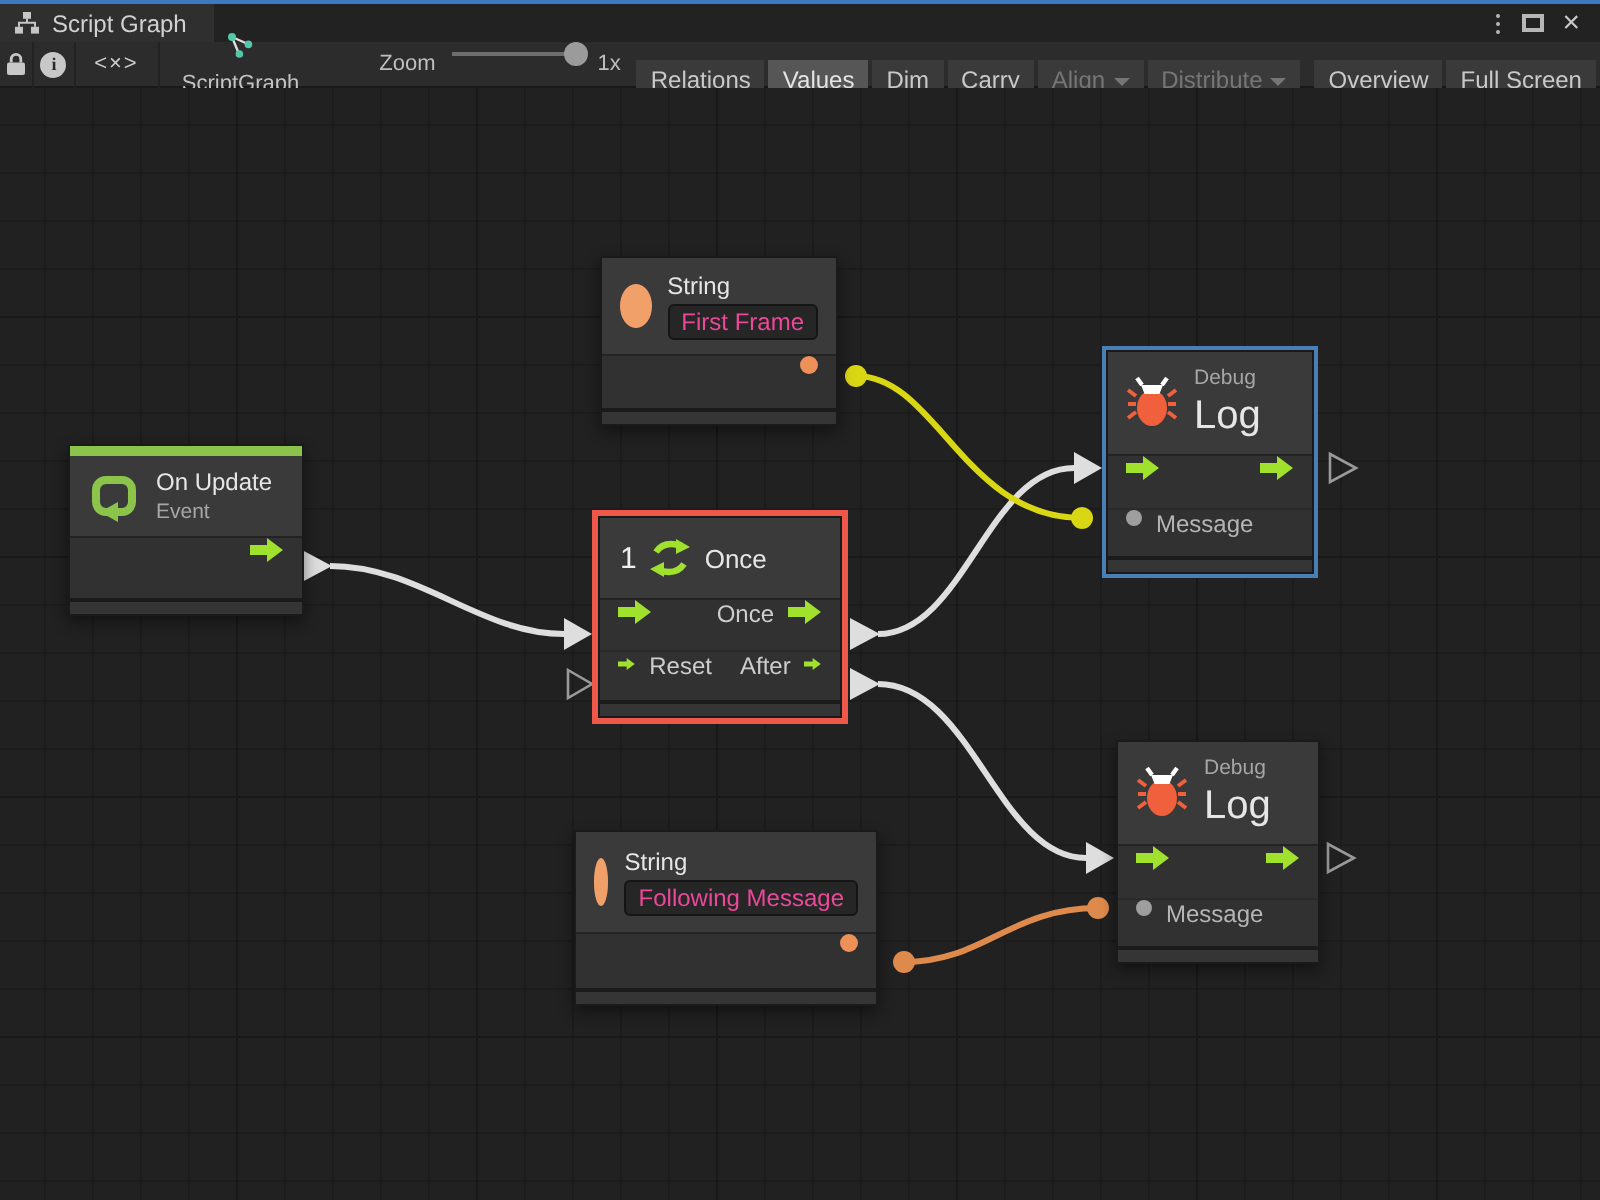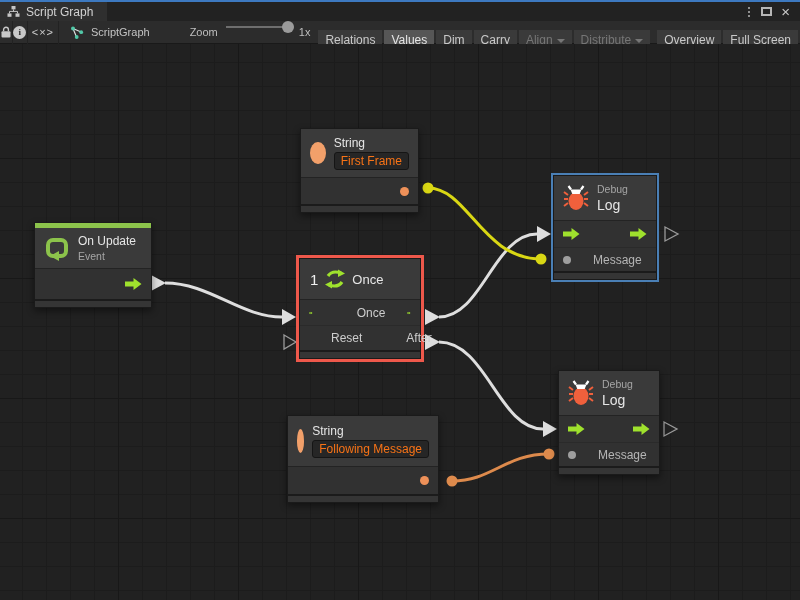--- a/index.html
+++ b/index.html
@@ -21,21 +21,21 @@
   .closx { color:#c8c8c8; font-size:15px; line-height:15px; padding:0 2px; }
 
   
   .toolbar { position:absolute; top:21px; left:0; width:800px; height:23px; background:#2c2c2c;
              border-bottom:1px solid #191919; display:flex; align-items:center; color:#c4c4c4; }
   .tbtn { height:23px; display:flex; align-items:center; justify-content:center;
           border-right:1px solid #222; color:#c8c8c8; }
   .tbtn.lock { width:26px; } .tbtn.info { width:30px; } .tbtn.code { width:64px; font-size:11px; letter-spacing:1px; color:#cfcfcf;}
   .info-circle { width:13px; height:13px; border-radius:50%; background:#c8c8c8; color:#2b2b2b;
                  font-size:9px; font-weight:bold; display:flex; align-items:center; justify-content:center; font-family:"Liberation Serif",serif;}
-  .graph-ref { display:flex; align-items:center; gap:7px; margin-left:11px; font-size:11px; color:#c4c4c4; }
+  .graph-ref { display:flex; align-items:center; gap:7px; margin-left:11px; font-size:11px; color:#c4c4c4;flex-direction:column; }
   .zoom-wrap { display:flex; align-items:flex-start; margin-left:40px; font-size:11px; color:#bfbfbf; }
   .zoom-track { position:relative; width:64px; height:2px; background:#6e6e6e; margin-left:8px; }
   .zoom-handle { position:absolute; right:-4px; top:-5px; width:12px; height:12px; border-radius:50%;
                  background:#9b9b9b; }
   .zoom-val { margin-left:9px; }
   .tb-buttons { display:flex; align-items:center; margin-left:8px; height:23px;margin-top:17px; }
   .tb-buttons .btn { background:#3a3a3a; color:#c9c9c9; font-size:12px; height:21px; line-height:21px;
                      padding:0 7px; margin-right:2px; white-space:nowrap; display:flex; align-items:center; gap:4px;}
   .tb-buttons .btn.active { background:#565656; color:#e4e4e4; }
   .tb-buttons .btn.disabled { color:#767676; }
@@ -57,25 +57,25 @@
 
   
   .node { position:absolute; z-index:2; background:#313131; border:1px solid #1a1a1a;
           box-shadow:0 3px 7px rgba(0,0,0,.45); color:#d8d8d8; }
   .node.sel-red  { box-shadow:0 0 0 3px #ee584b; }
   .node.sel-blue { box-shadow:0 0 0 2px #4a7fb5; }
   .nhead { background:#3a3a3a; display:flex; align-items:center; gap:8px; padding:6px 9px; }
   .nhead .col { display:flex; flex-direction:column; gap:2px; }
   .ntitle { font-size:12px; color:#e6e6e6; }
   .nsub   { font-size:10.5px; color:#a6a6a6; }
-  .ntitle-lg { font-size:14px; color:#e6e6e6; }
-  .nfield { background:#262626; border:1px solid #151515; border-radius:3px; color:#f97316;
+  .ntitle-lg { font-size:20px; color:#e6e6e6; }
+  .nfield { background:#262626; border:1px solid #151515; border-radius:3px; color:#ec4899;
             font-size:12px; padding:1px 6px; white-space:nowrap; }
   .nbody { background:#313131; border-top:1px solid #232323; }
-  .prow { display:flex; align-items:center; gap:22px; padding:0 9px; }
+  .prow { display:flex; align-items:flex-start; gap:7px; padding:0 9px; }
   .prow + .prow { border-top:1px solid #2a2a2a; }
   .plabel { font-size:12px; color:#cdcdcd; }
   .plabel.dim { color:#b5b5b5; }
   .spacer { flex:1; }
   .nfoot { height:8px; background:#353535; border-top:2px solid #1b1b1b; }
   .event-strip { height:5px; }
   .dot { border-radius:50%; }
   .dot.orange { width:9px; height:9px; }
   .dot.gray { width:8px; height:8px; background:#9e9e9e; }
   .str-icon { width:22px; height:22px; border-radius:50%; }

